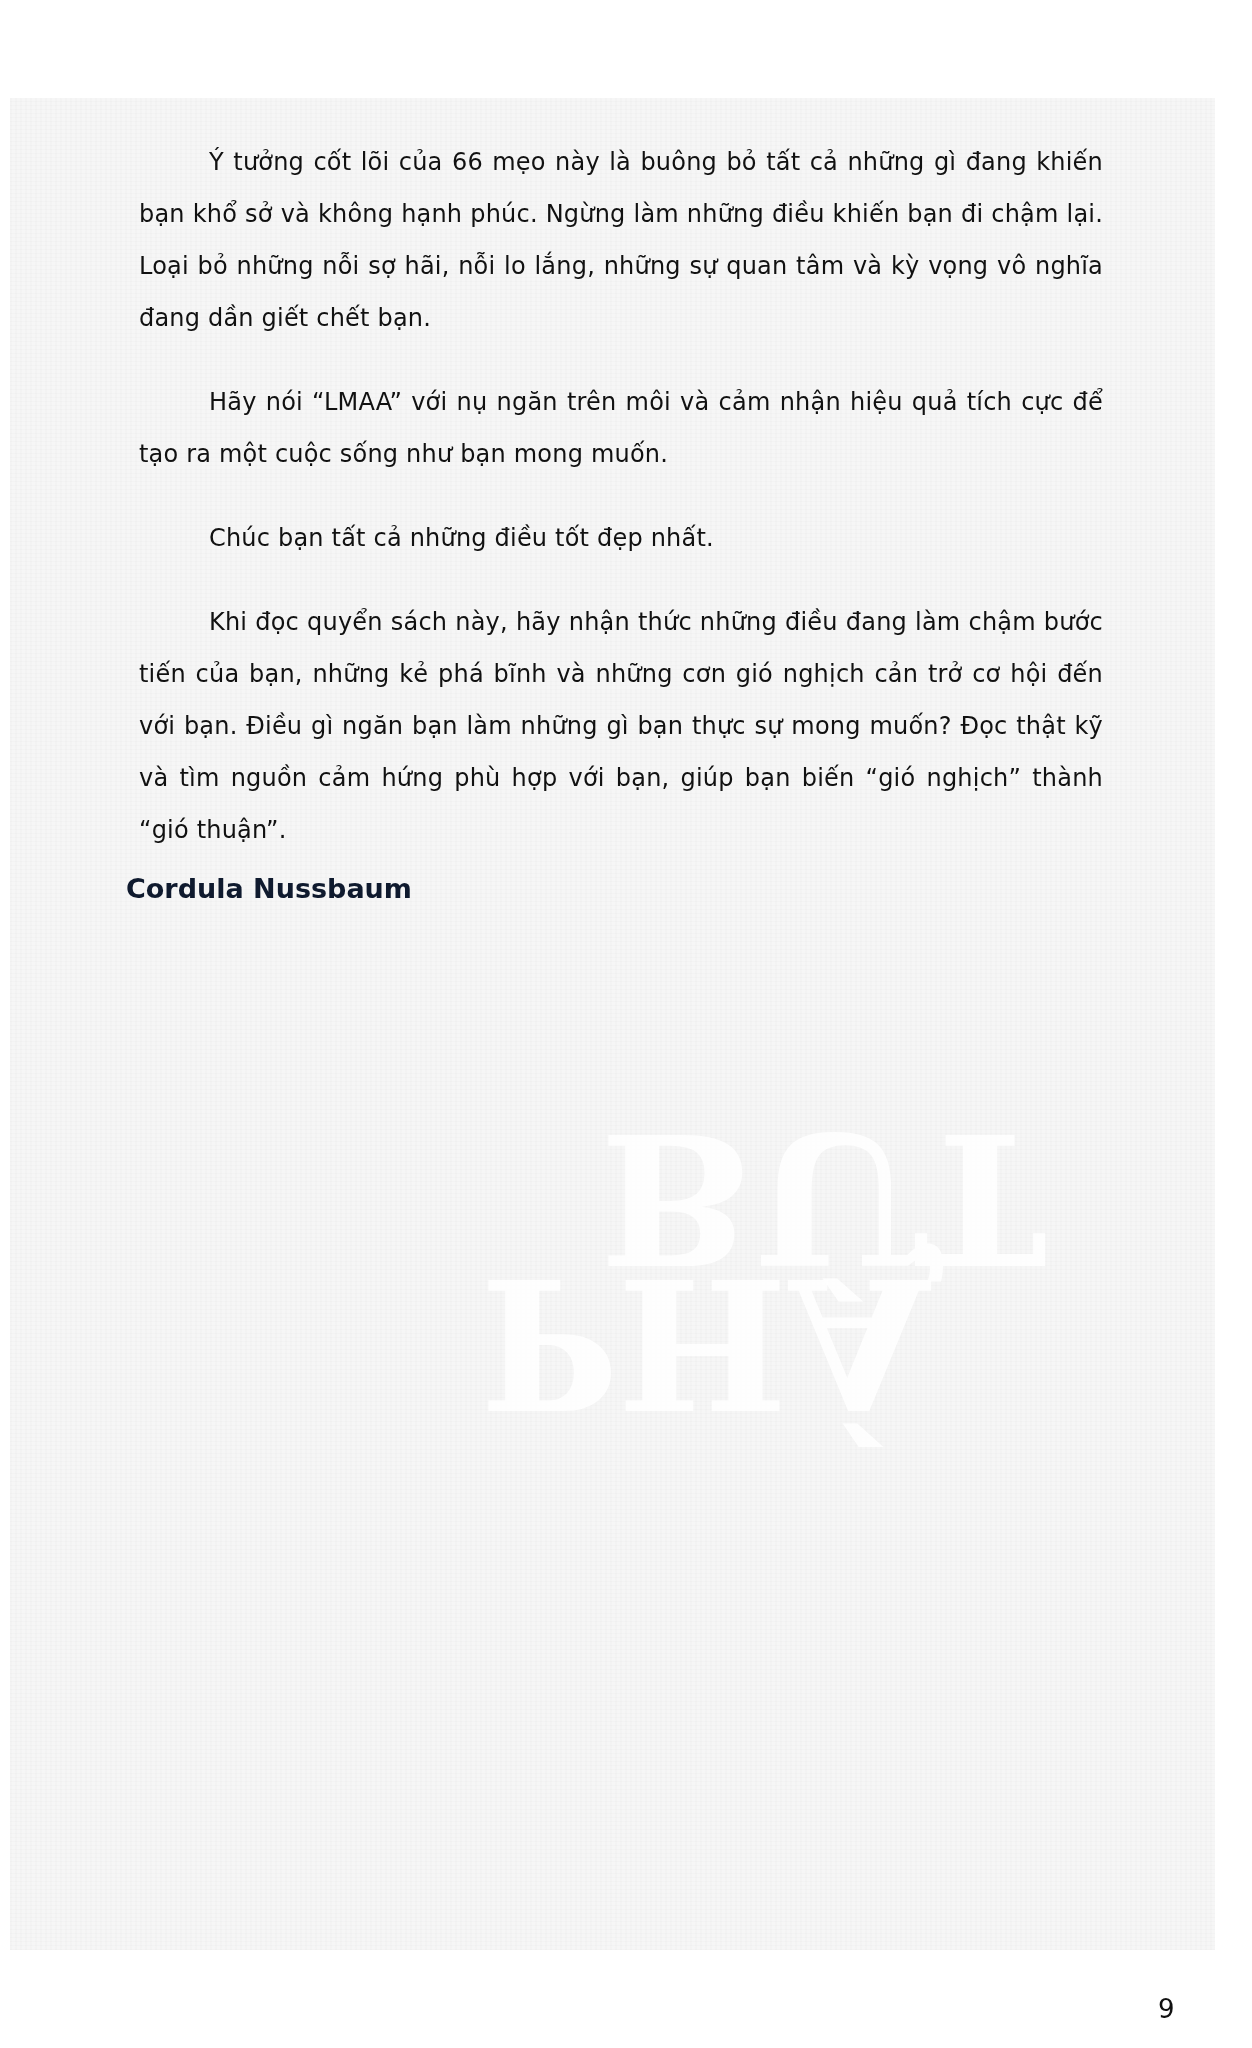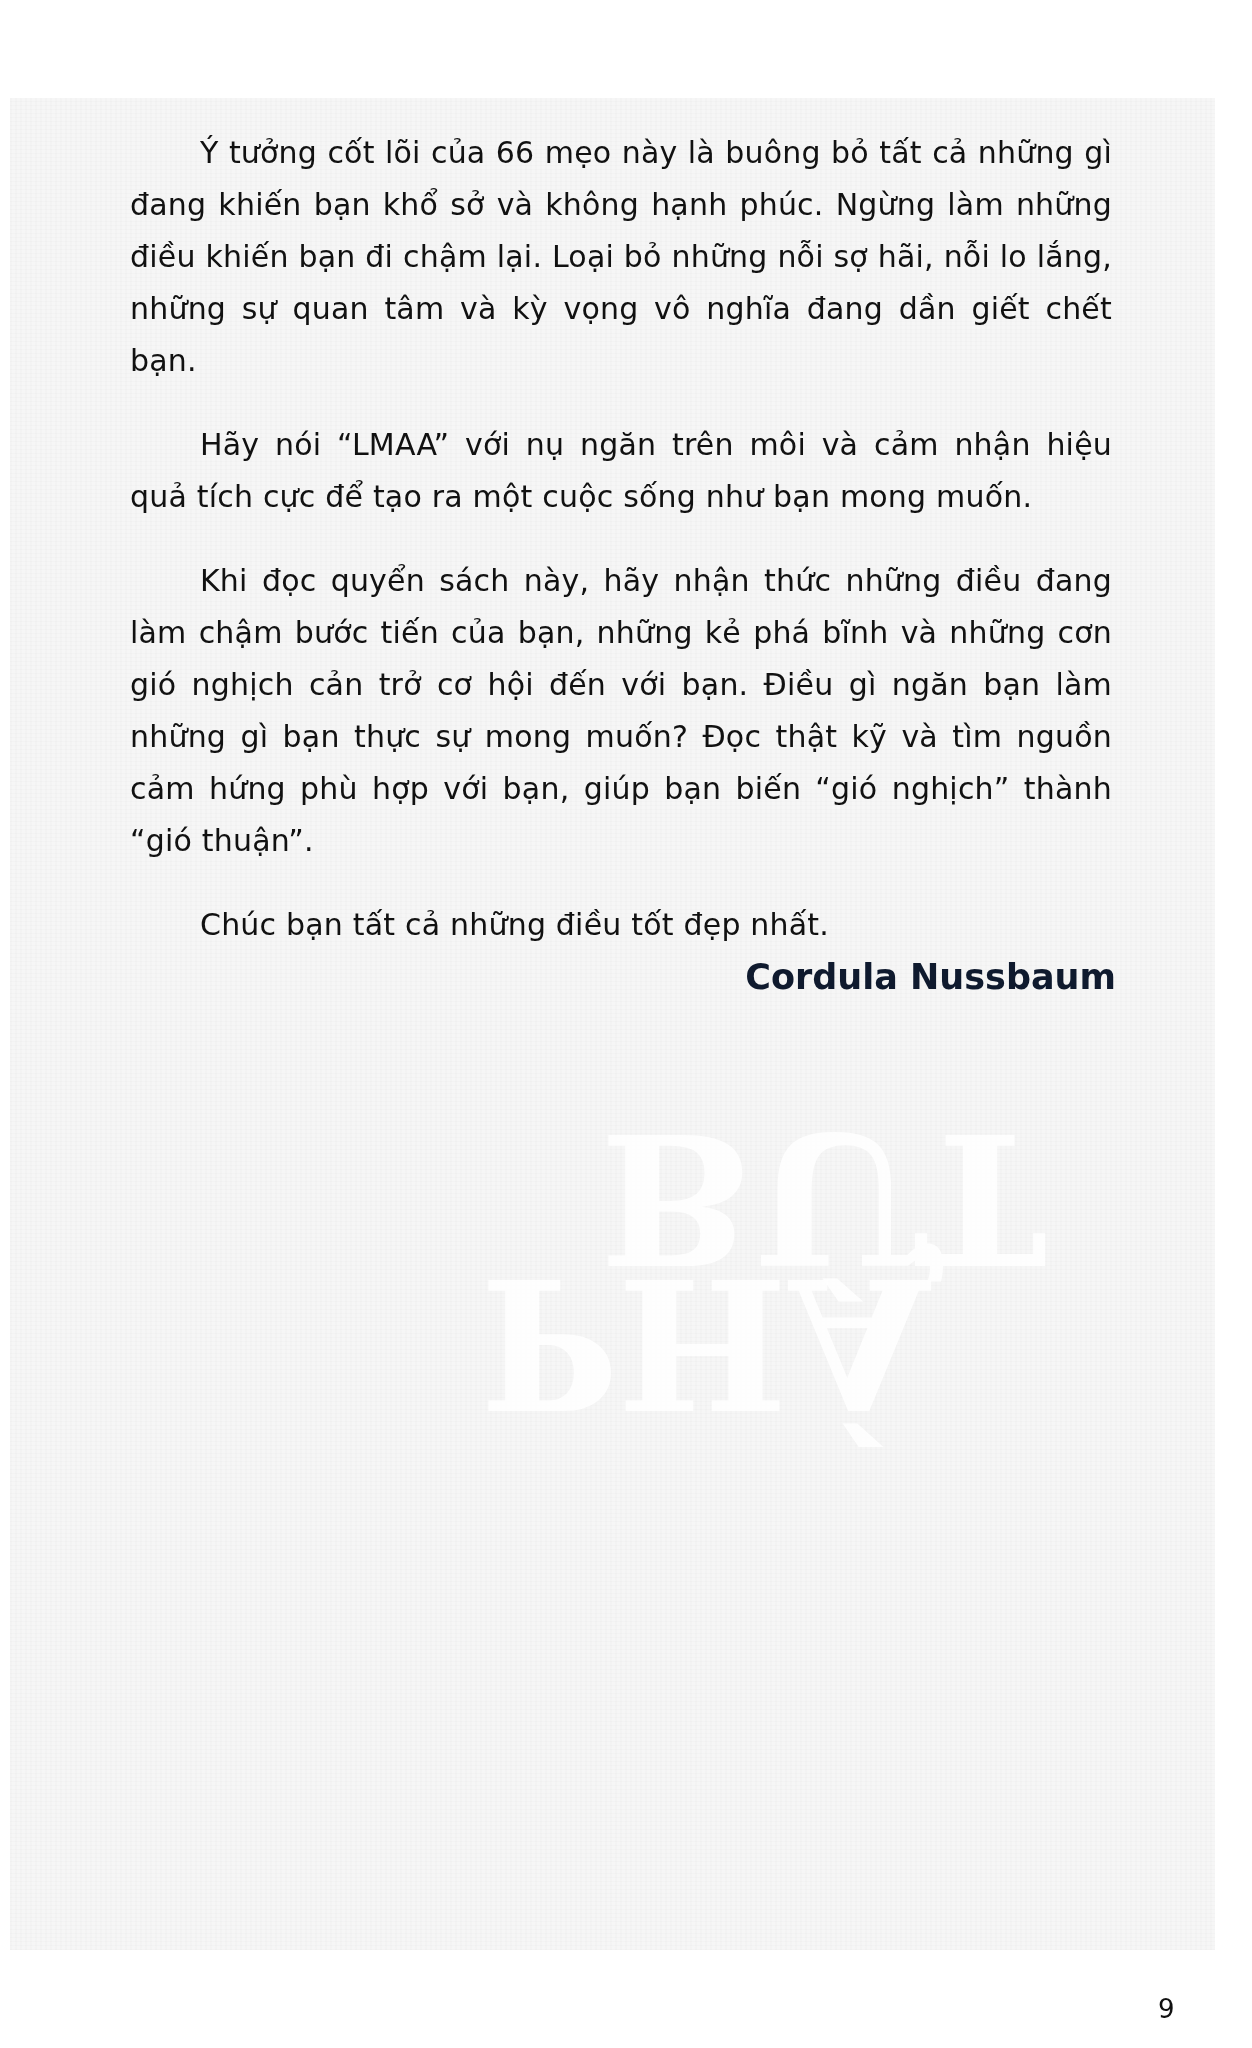--- a/index.html
+++ b/index.html
@@ -54,34 +54,34 @@
     top: 1155px;
     font-size: 180px;
   }
   .content {
     position: absolute;
     left: 126px;
     top: 123px;
     width: 990px;
   }
   .para {
-    margin: 4px;
-    font-size: 30px;
+    margin: 13px;
+    font-size: 24px;
     line-height: 52px;
     text-align: justify;
     text-indent: 70px;
     letter-spacing: 0.2px;
   }
   .para + .para {
     margin-top: 32px;
   }
   .signature {
     margin: 6px 0 0 0;
-    text-align: right;
-    font-size: 35px;
+    text-align: left;
+    font-size: 27px;
     font-weight: bold;
     color: #0f1a2e;
     line-height: 40px;
   }
   .page-number {
     position: absolute;
     left: 1158px;
     top: 1994px;
     font-size: 26px;
     color: #111111;
@@ -93,18 +93,18 @@
 <div class="page-panel">
   <div class="watermark">
     <div class="wm-line wm-line-1">BỨT</div>
     <div class="wm-line wm-line-2">PHÁ</div>
   </div>
 </div>
 
 <div class="content">
   <p class="para">Ý tưởng cốt lõi của 66 mẹo này là buông bỏ tất cả những gì đang khiến bạn khổ sở và không hạnh phúc. Ngừng làm những điều khiến bạn đi chậm lại. Loại bỏ những nỗi sợ hãi, nỗi lo lắng, những sự quan tâm và kỳ vọng vô nghĩa đang dần giết chết bạn.</p>
   <p class="para">Hãy nói “LMAA” với nụ ngăn trên môi và cảm nhận hiệu quả tích cực để tạo ra một cuộc sống như bạn mong muốn.</p>
+  <p class="para">Chúc bạn tất cả những điều tốt đẹp nhất.</p>
   <p class="para">Khi đọc quyển sách này, hãy nhận thức những điều đang làm chậm bước tiến của bạn, những kẻ phá bĩnh và những cơn gió nghịch cản trở cơ hội đến với bạn. Điều gì ngăn bạn làm những gì bạn thực sự mong muốn? Đọc thật kỹ và tìm nguồn cảm hứng phù hợp với bạn, giúp bạn biến “gió nghịch” thành “gió thuận”.</p>
-  <p class="para">Chúc bạn tất cả những điều tốt đẹp nhất.</p>
   <p class="signature">Cordula Nussbaum</p>
 </div>
 
 <div class="page-number">9</div>
 
 </body></html>

